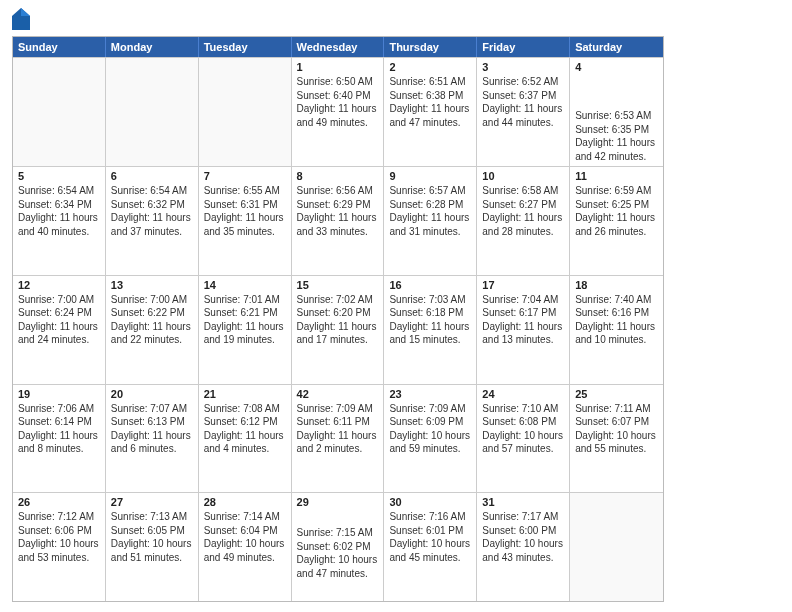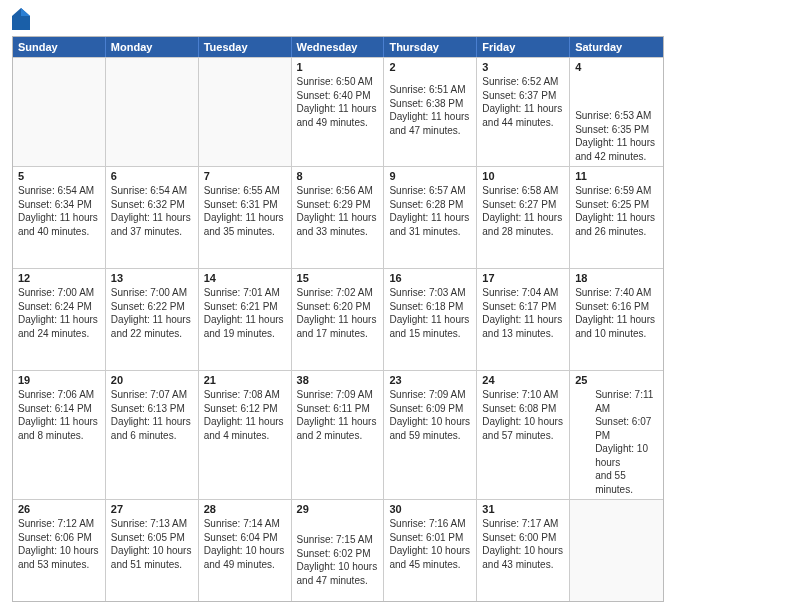--- a/index.html
+++ b/index.html
@@ -146,21 +146,21 @@
           <div class="cal-cell empty"></div>
           <div class="cal-cell">
             <div class="day-num">1</div>
             <div class="day-info" style="white-space: pre-line;">Sunrise: 6:50 AM
 Sunset: 6:40 PM
 Daylight: 11 hours
 and 49 minutes.</div>
           </div>
           <div class="cal-cell">
             <div class="day-num">2</div>
-            <div class="day-info" style="white-space: pre-line; margin-top: 8px;">Sunrise: 6:51 AM
+            <div class="day-info" style="white-space: pre-line;">Sunrise: 6:51 AM
 Sunset: 6:38 PM
 Daylight: 11 hours
 and 47 minutes.</div>
           </div>
           <div class="cal-cell">
             <div class="day-num">3</div>
             <div class="day-info" style="white-space: pre-line;">Sunrise: 6:52 AM
 Sunset: 6:37 PM
 Daylight: 11 hours
 and 44 minutes.</div>
@@ -291,21 +291,21 @@
 and 6 minutes.</div>
           </div>
           <div class="cal-cell">
             <div class="day-num">21</div>
             <div class="day-info" style="white-space: pre-line;">Sunrise: 7:08 AM
 Sunset: 6:12 PM
 Daylight: 11 hours
 and 4 minutes.</div>
           </div>
           <div class="cal-cell">
-            <div class="day-num">38</div>
+            <div class="day-num">42</div>
             <div class="day-info" style="white-space: pre-line;">Sunrise: 7:09 AM
 Sunset: 6:11 PM
 Daylight: 11 hours
 and 2 minutes.</div>
           </div>
           <div class="cal-cell">
             <div class="day-num">23</div>
             <div class="day-info" style="white-space: pre-line;">Sunrise: 7:09 AM
 Sunset: 6:09 PM
 Daylight: 10 hours
@@ -313,21 +313,21 @@
           </div>
           <div class="cal-cell">
             <div class="day-num">24</div>
             <div class="day-info" style="white-space: pre-line;">Sunrise: 7:10 AM
 Sunset: 6:08 PM
 Daylight: 10 hours
 and 57 minutes.</div>
           </div>
           <div class="cal-cell">
             <div class="day-num">25</div>
-            <div class="day-info" style="white-space: pre-line; margin-left: 20px;">Sunrise: 7:11 AM
+            <div class="day-info" style="white-space: pre-line;">Sunrise: 7:11 AM
 Sunset: 6:07 PM
 Daylight: 10 hours
 and 55 minutes.</div>
           </div>
         </div>
         <div class="cal-row">
           <div class="cal-cell">
             <div class="day-num">26</div>
             <div class="day-info" style="white-space: pre-line;">Sunrise: 7:12 AM
 Sunset: 6:06 PM

